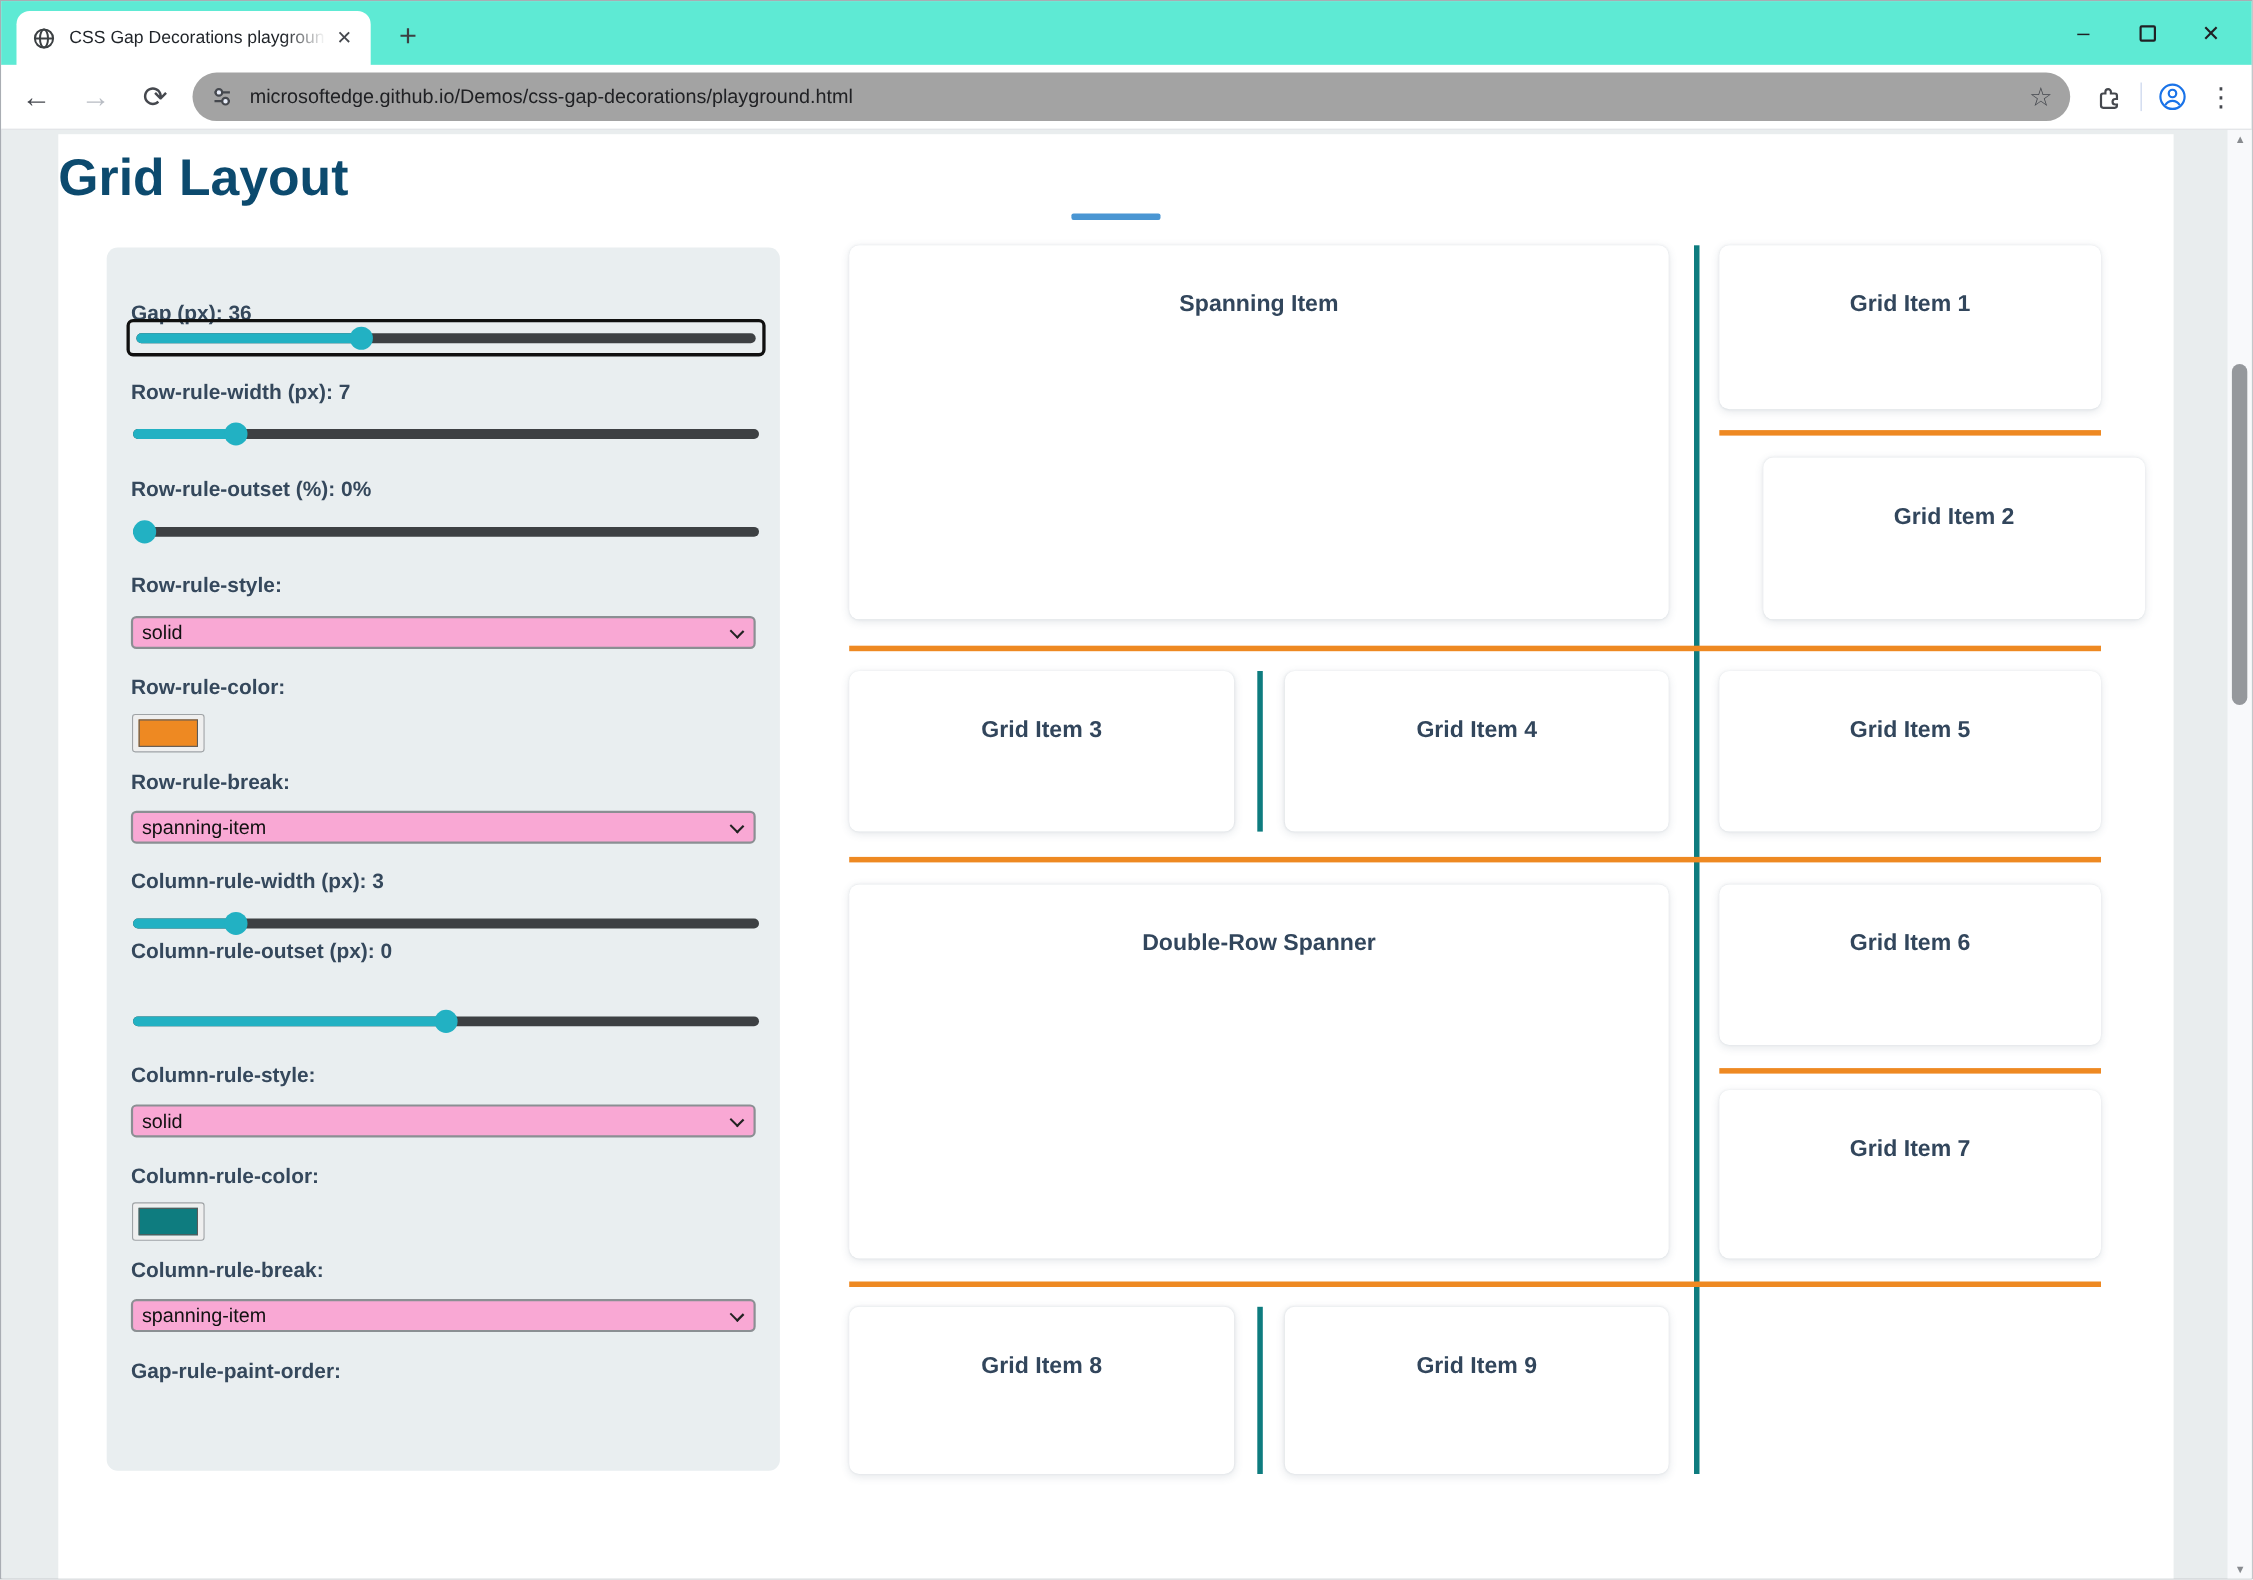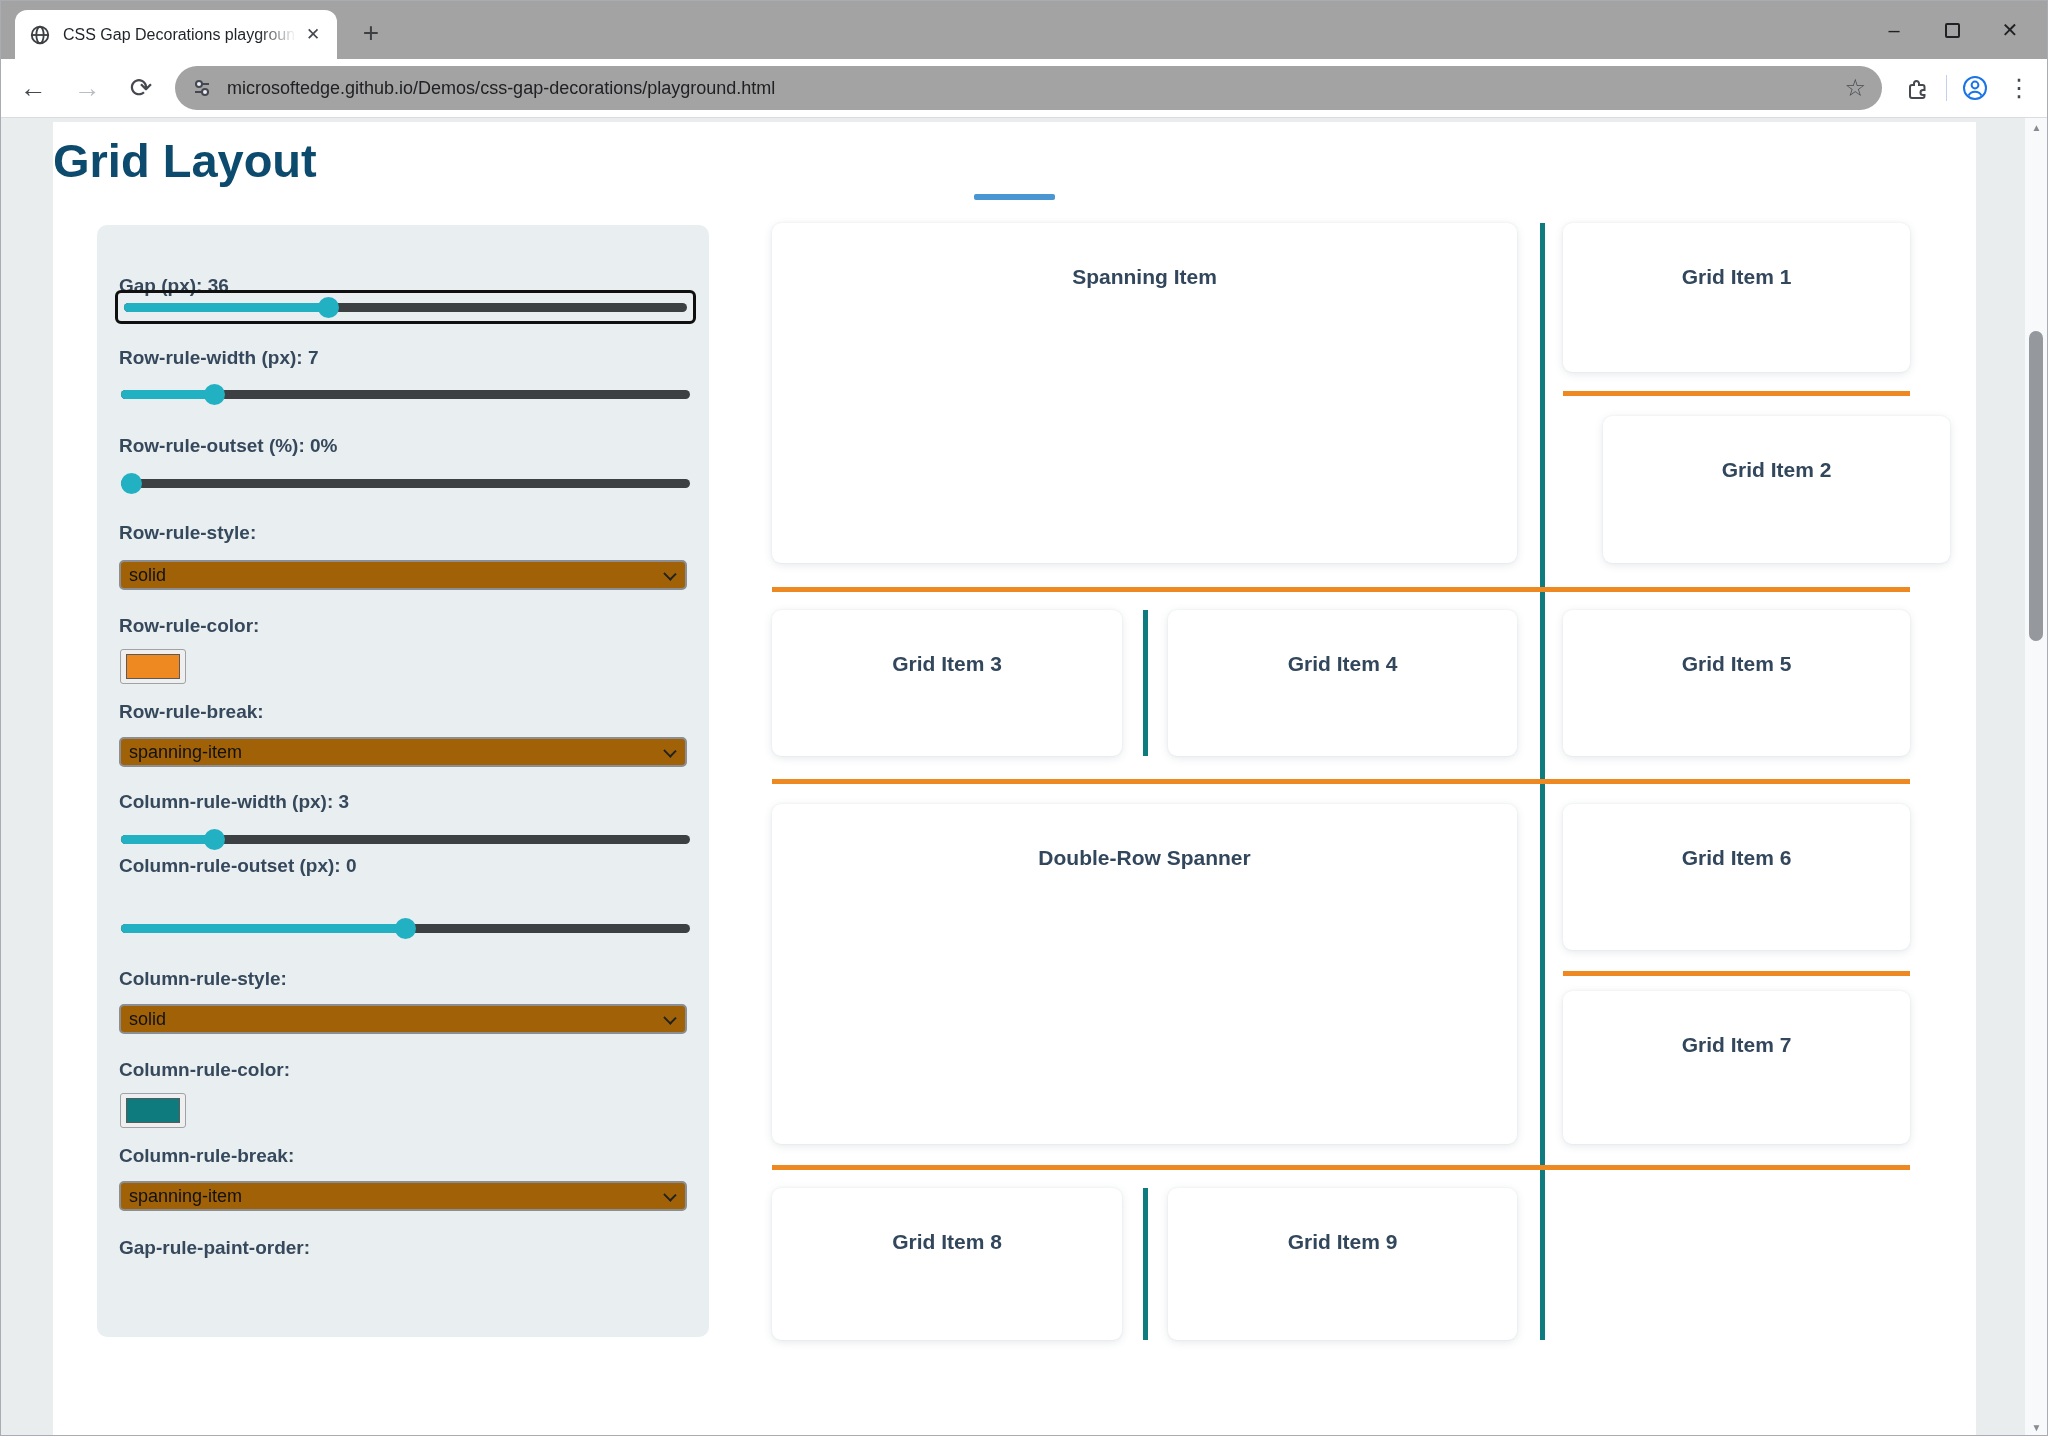--- a/index.html
+++ b/index.html
@@ -1,20 +1,20 @@
 <!DOCTYPE html>
 <html><head>
 <meta charset="utf-8">
 <style>
   * { margin:0; padding:0; box-sizing:border-box; }
   html,body { width:2048px; height:1436px; font-family:"Liberation Sans", sans-serif; }
   .window { position:relative; width:2048px; height:1436px; background:#e9edee; overflow:hidden;
             border:1px solid #a9adb3; }
   
-  .titlebar { position:absolute; left:0; top:0; width:100%; height:58px; background:#a3a3a3; }
+  .titlebar { position:absolute; left:0; top:0; width:100%; height:58px; background:#5eead4; }
   .tab { position:absolute; left:14px; top:9px; width:322px; height:49px; background:#ffffff;
          border-radius:12px 12px 0 0; display:flex; align-items:center; padding:0 12px 0 14px; }
   .tab-favicon { width:22px; height:22px; flex:0 0 auto; margin-right:12px; }
   .tab-title { flex:1; font-size:16px; color:#1f2328; white-space:nowrap; overflow:hidden;
                -webkit-mask-image:linear-gradient(to right,#000 82%,transparent 98%);
                mask-image:linear-gradient(to right,#000 82%,transparent 98%); }
   .tab-close { width:24px; height:24px; border-radius:50%; display:flex; align-items:center;
                justify-content:center; font-size:17px; color:#45484e; flex:0 0 auto; }
   .new-tab { position:absolute; left:352px; top:14px; width:36px; height:36px; border-radius:50%;
              display:flex; align-items:center; justify-content:center; font-size:28px; color:#3c4043; font-weight:400;}
@@ -44,21 +44,21 @@
   .ctl-label { position:absolute; left:22px; font-size:19px; font-weight:700; color:#35485c; white-space:nowrap; }
   .slider { position:absolute; left:24px; width:569px; height:22px; }
   .slider .track { position:absolute; left:0; right:0; top:7px; height:9px; background:#3d4043; border-radius:5px; }
   .slider .fill { position:absolute; left:0; top:7px; height:9px; background:#22b1c3; border-radius:5px 0 0 5px; }
   .slider .thumb { position:absolute; top:-6px; right:-10px; width:21px; height:21px; border-radius:50%; background:#22b1c3; }
   .slider-focus { position:absolute; left:18px; width:581px; height:34px; border:3px solid #101010;
                   border-radius:6px; padding:3px 6px; }
   .slider-focus .slider { position:relative; left:0; top:0; width:100%; }
   .select-wrap { position:absolute; left:22px; width:568px; height:30px; }
   .select-wrap select { width:100%; height:100%; -webkit-appearance:none; appearance:none;
-        background:#a16207; border:2px solid #8b8f93; border-radius:5px; font-size:18px;
+        background:#f9a8d4; border:2px solid #8b8f93; border-radius:5px; font-size:18px;
         color:#111; padding:0 30px 0 8px; font-family:"Liberation Sans",sans-serif; }
   .select-wrap .chev { position:absolute; right:12px; top:9px; width:10px; height:10px; pointer-events:none;
         border-right:2.5px solid #222; border-bottom:2.5px solid #222; transform:rotate(45deg) scaleY(.9); }
   .swatch { position:absolute; left:23px; width:66px; height:35px; background:#efefef;
             border:1px solid #9fa3a6; border-radius:3px; padding:4px 5px; }
   .swatch .chip { width:100%; height:100%; border:1px solid #5a5a5a; }
   
   .gcard { position:absolute; background:#ffffff; border-radius:9px;
            box-shadow:0 2px 8px rgba(70,90,110,.14), 0 0 2px rgba(70,90,110,.10);
            text-align:center; padding-top:42px; font-size:21px; font-weight:700; color:#32465c; }

